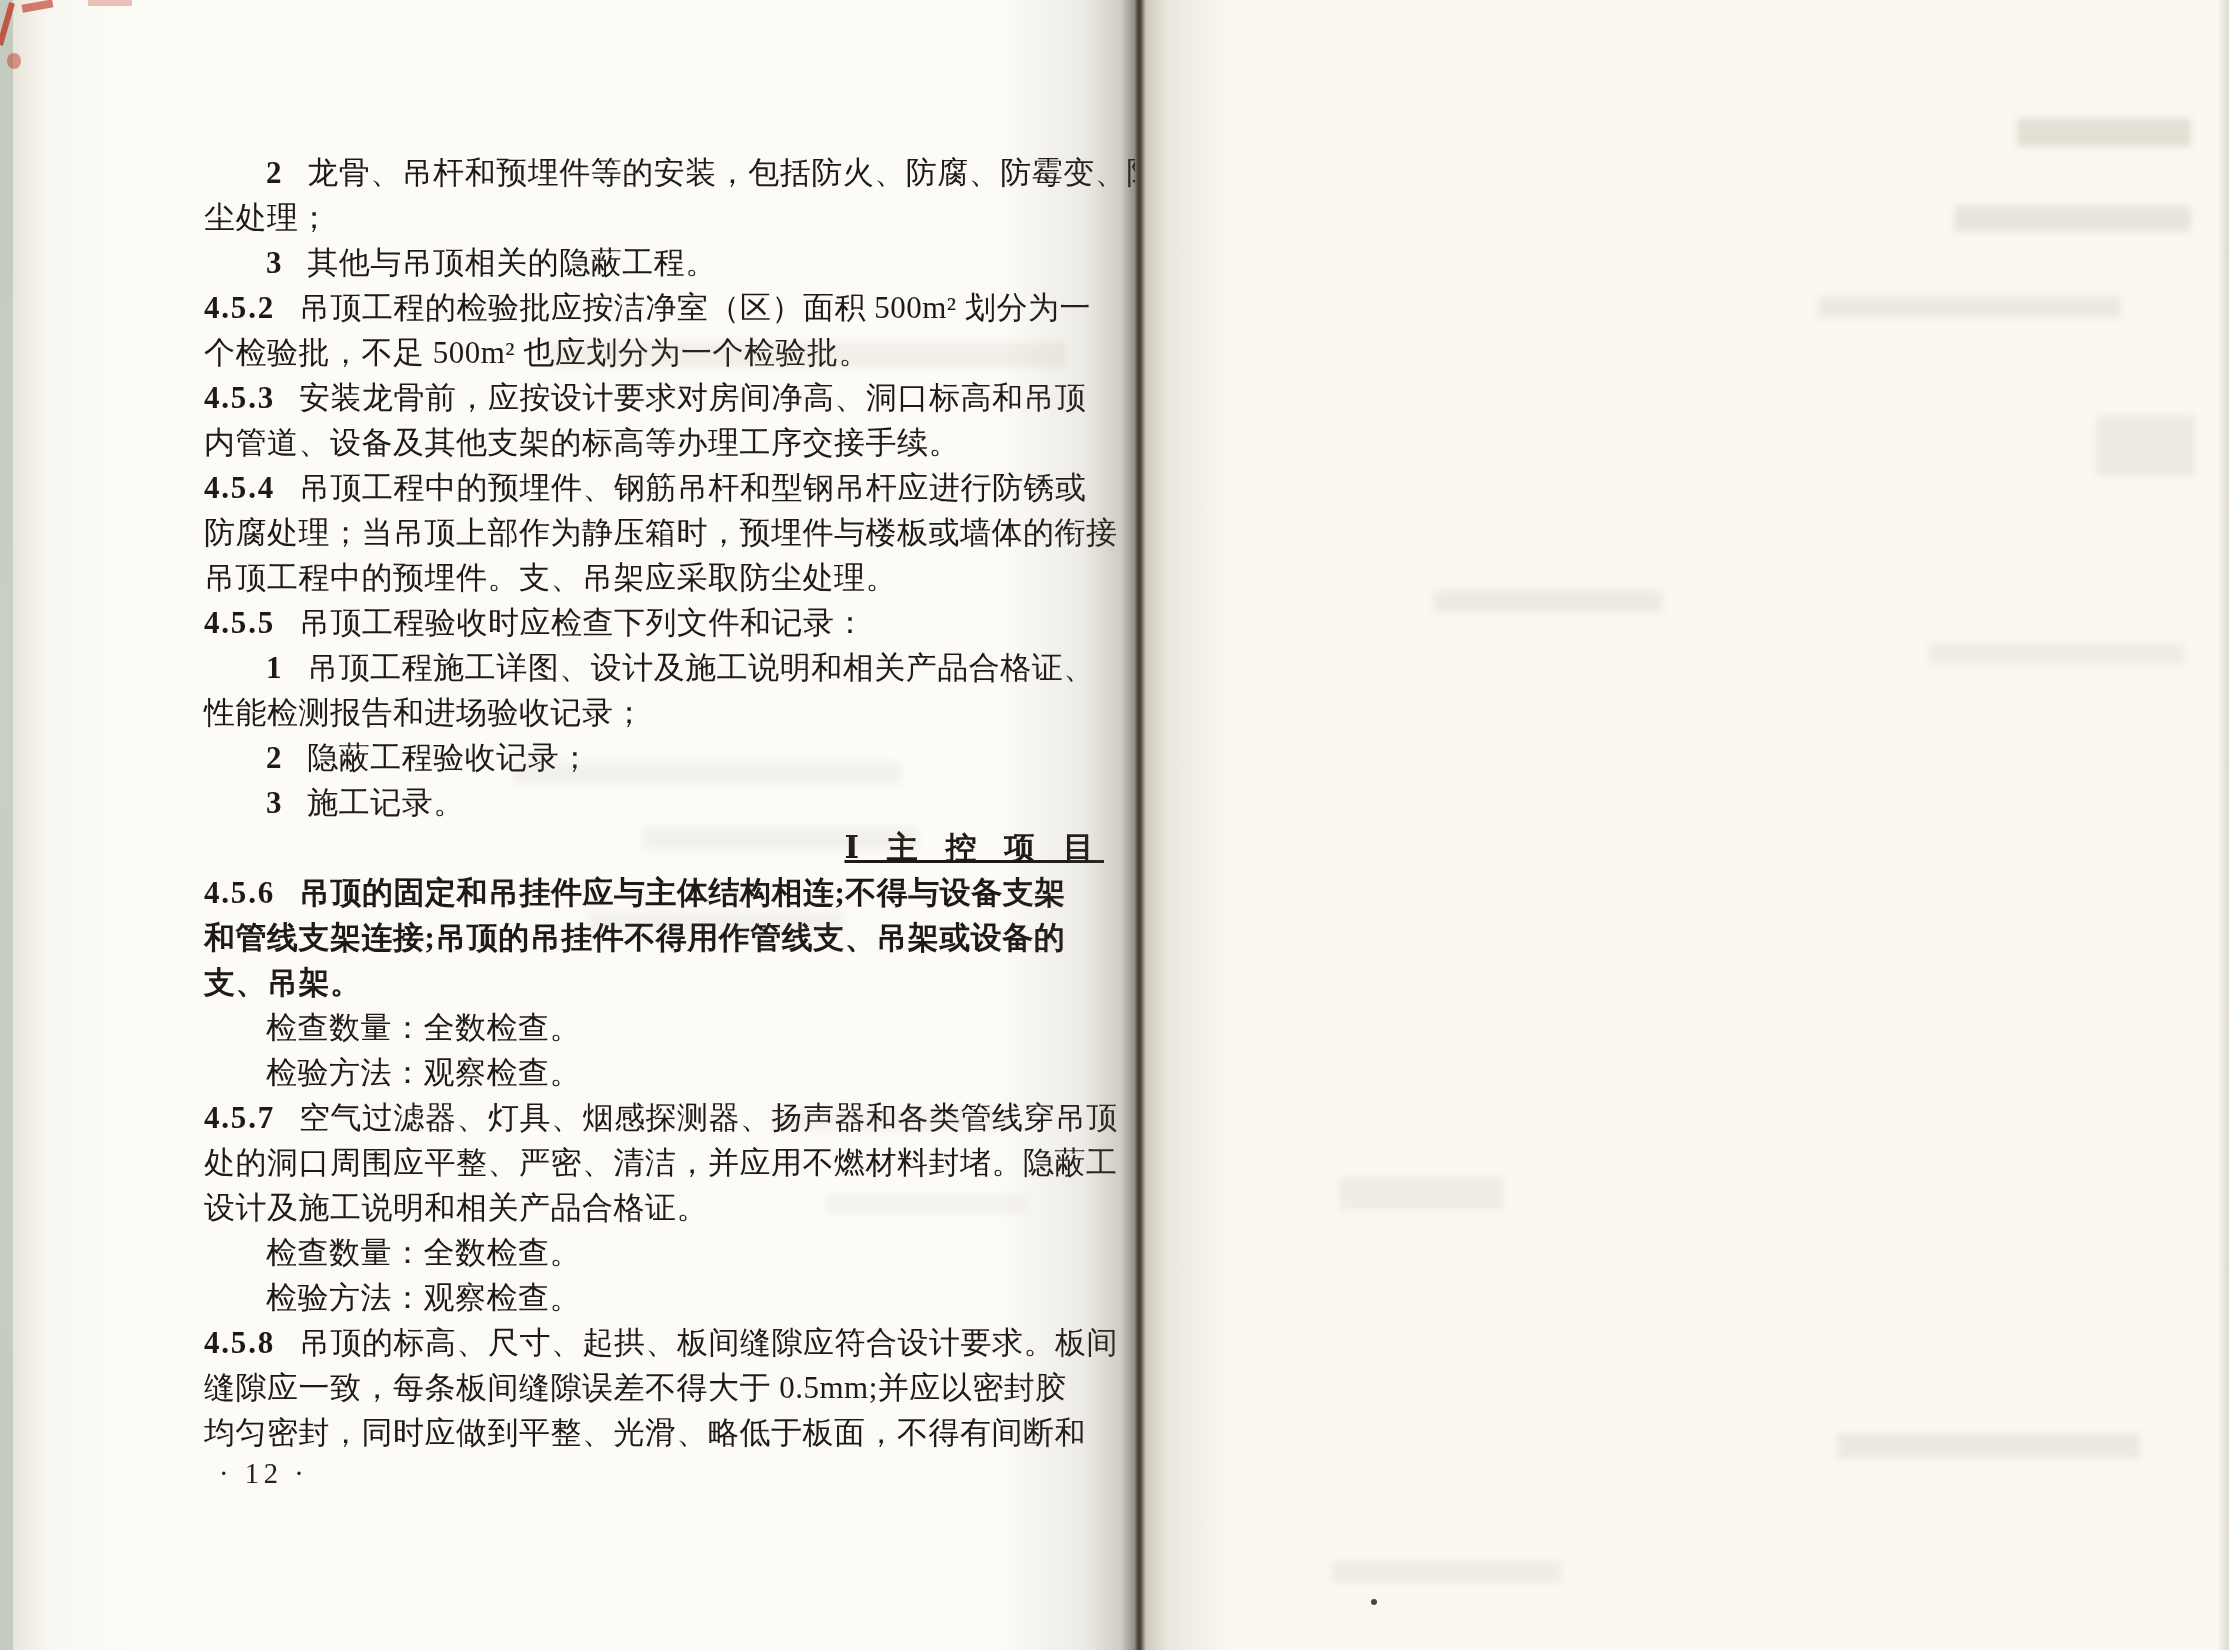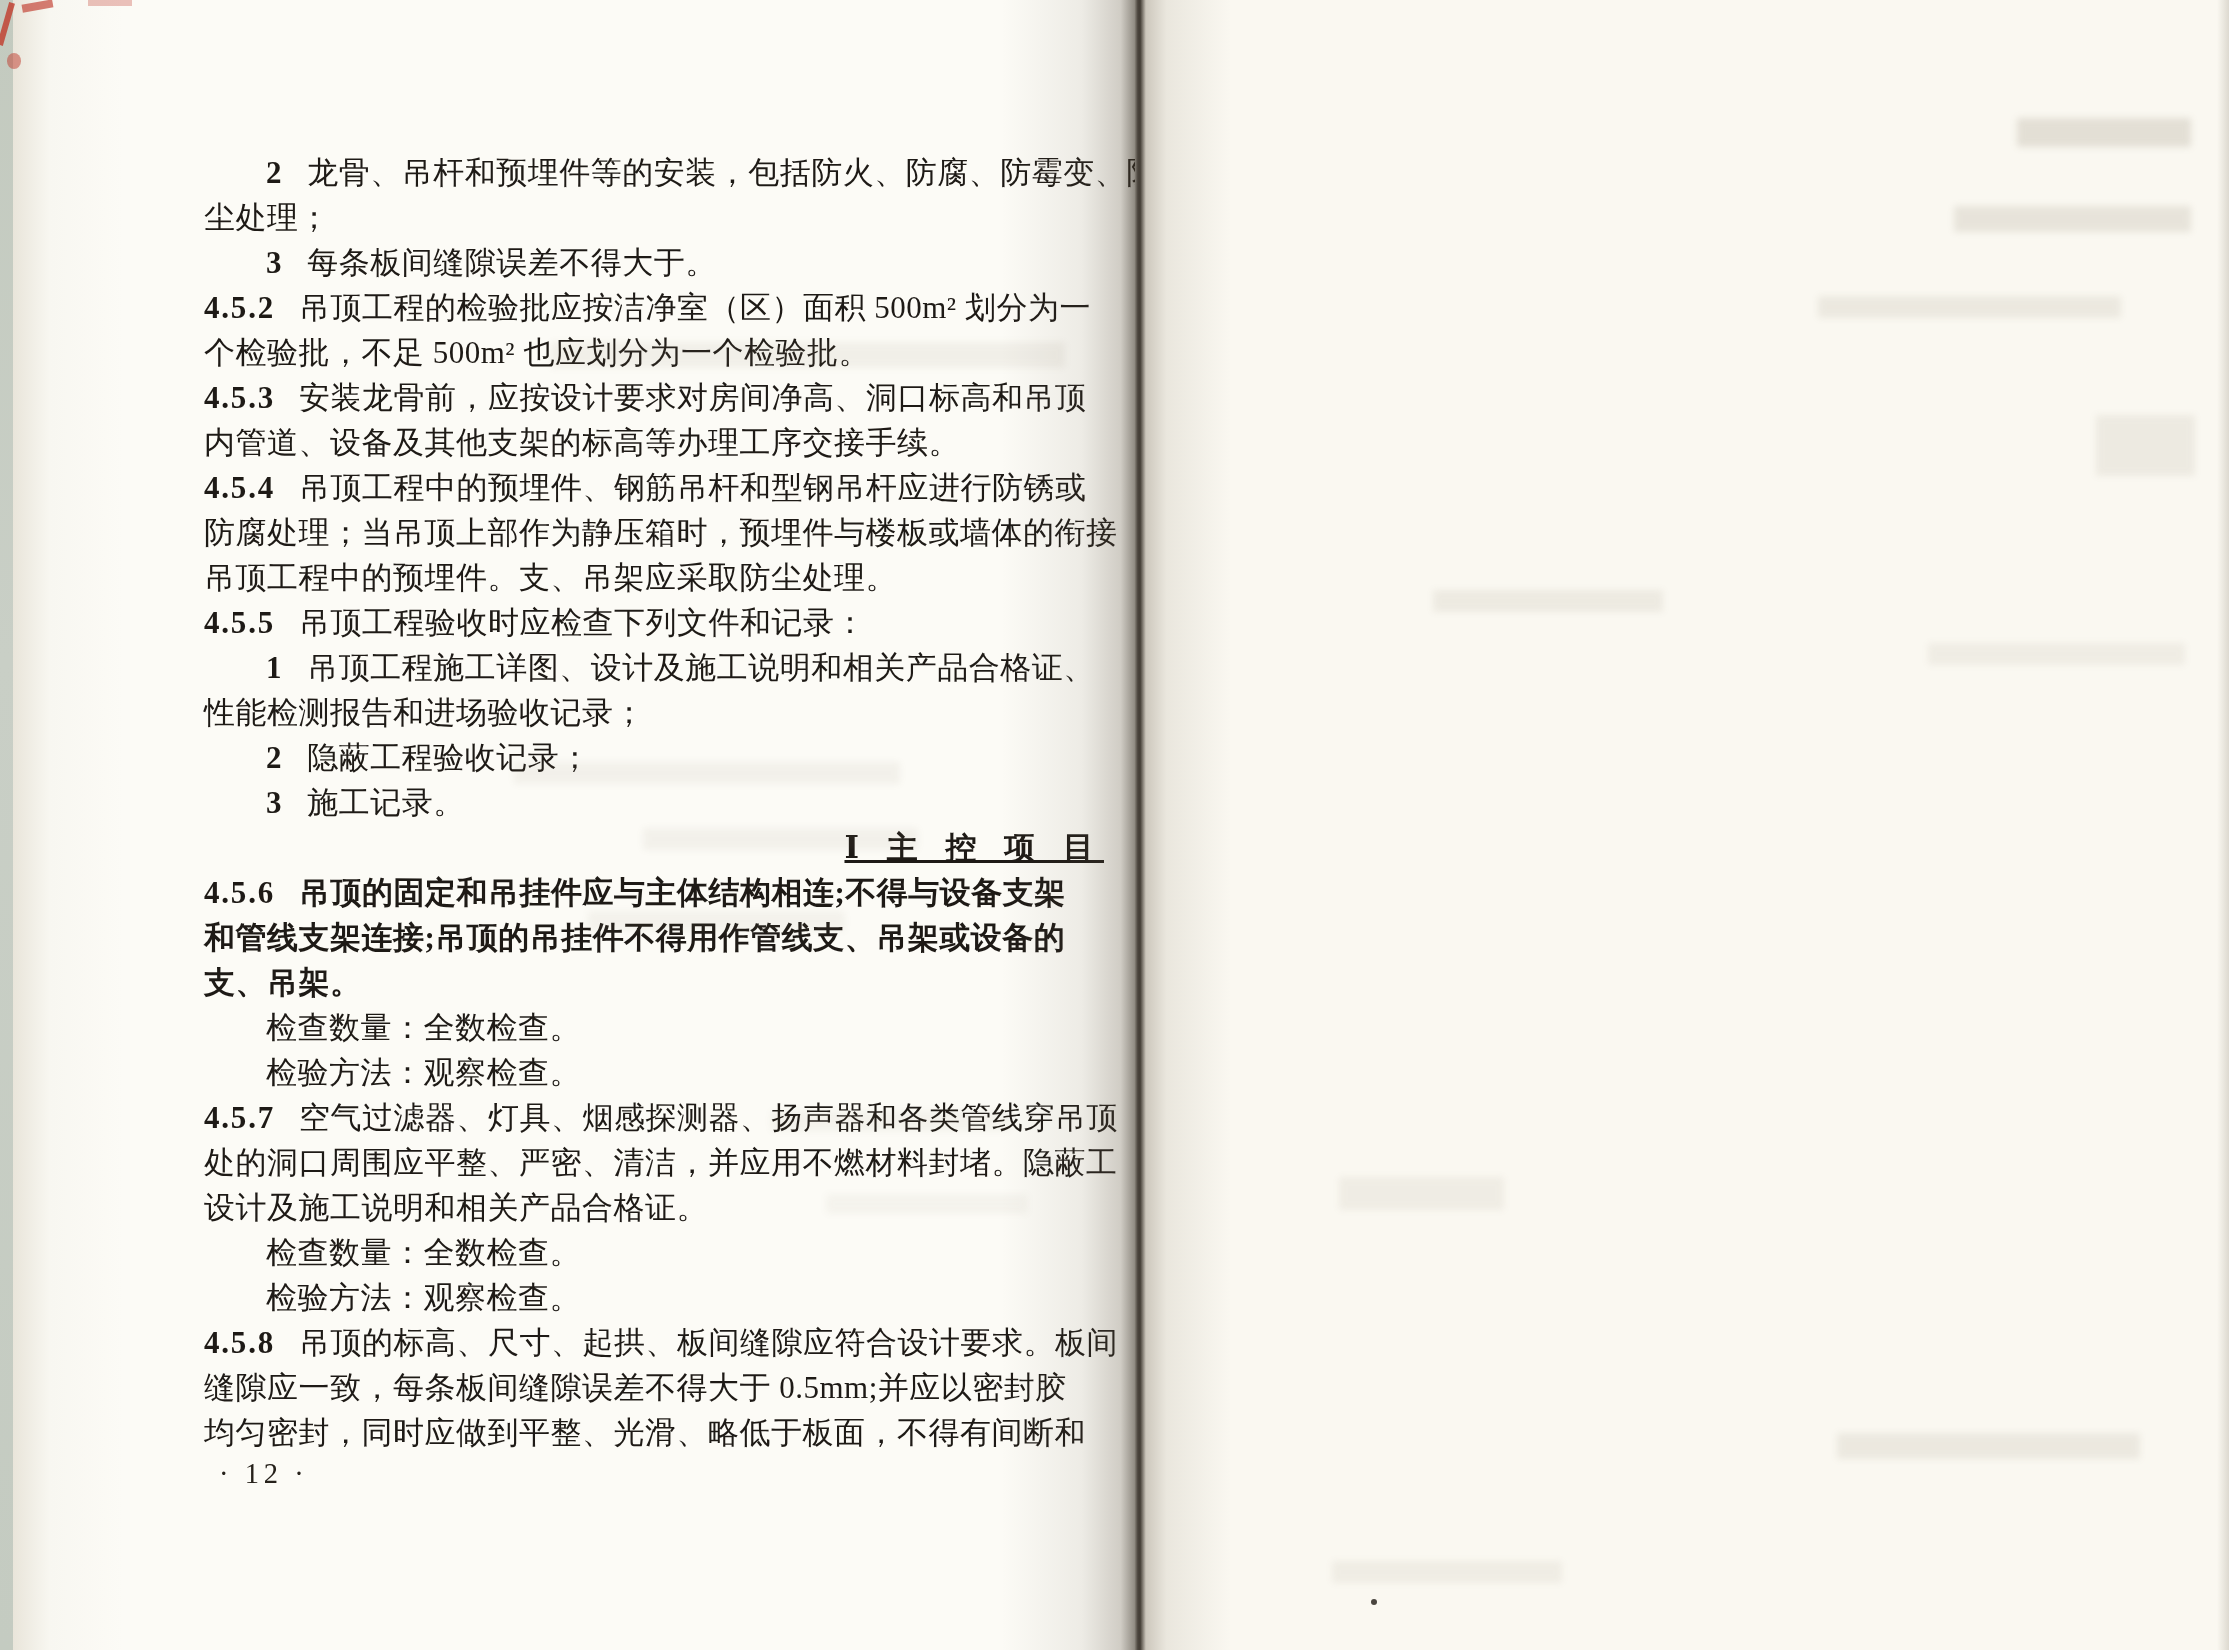--- a/index.html
+++ b/index.html
@@ -48,21 +48,21 @@
 </style>
 </head>
 <body>
 
 <div class="abs edge-strip"></div>
 
 <div class="abs page-left">
   <div class="col col-left" id="col-left">
       <div class="line indent"><b class="num">2</b><span>龙骨、吊杆和预埋件等的安装，包括防火、防腐、防霉变、防</span></div>
       <div class="line"><span>尘处理；</span></div>
-      <div class="line indent"><b class="num">3</b><span>每条板间缝隙误差不得大于。</span></div>
+      <div class="line indent"><b class="num">3</b><span>其他与吊顶相关的隐蔽工程。</span></div>
       <div class="line"><b class="num">4.5.2</b><span>吊顶工程的检验批应按洁净室（区）面积 500m² 划分为一</span></div>
       <div class="line"><span>个检验批，不足 500m² 也应划分为一个检验批。</span></div>
       <div class="line"><b class="num">4.5.3</b><span>安装龙骨前，应按设计要求对房间净高、洞口标高和吊顶</span></div>
       <div class="line"><span>内管道、设备及其他支架的标高等办理工序交接手续。</span></div>
       <div class="line"><b class="num">4.5.4</b><span>吊顶工程中的预埋件、钢筋吊杆和型钢吊杆应进行防锈或</span></div>
       <div class="line"><span>防腐处理；当吊顶上部作为静压箱时，预埋件与楼板或墙体的衔接</span></div>
       <div class="line"><span>吊顶工程中的预埋件。支、吊架应采取防尘处理。</span></div>
       <div class="line"><b class="num">4.5.5</b><span>吊顶工程验收时应检查下列文件和记录：</span></div>
       <div class="line indent"><b class="num">1</b><span>吊顶工程施工详图、设计及施工说明和相关产品合格证、</span></div>
       <div class="line"><span>性能检测报告和进场验收记录；</span></div>

